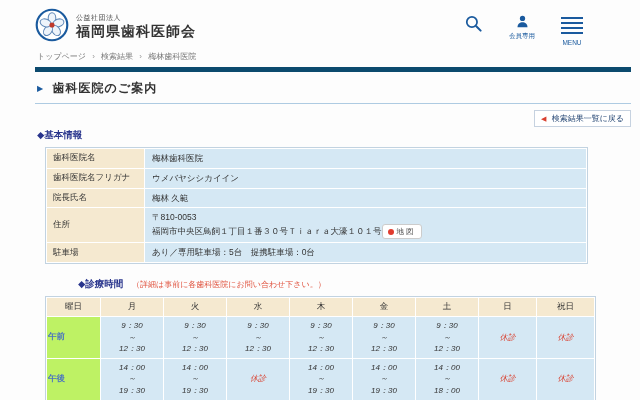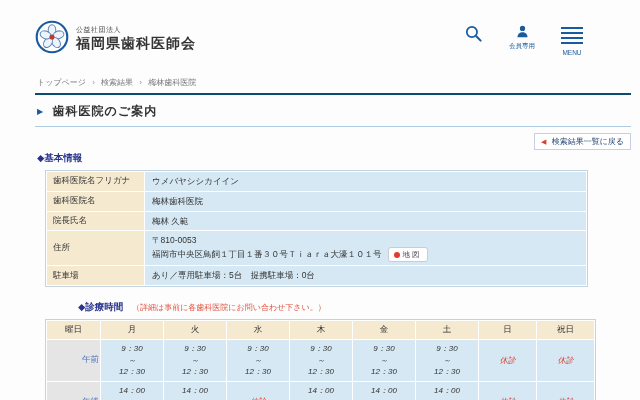--- a/index.html
+++ b/index.html
@@ -2,58 +2,58 @@
 <html><head>
 <meta charset="utf-8">
 <style>
   html,body{margin:0;padding:0;}
   body{
     width:640px;height:400px;overflow:hidden;background:#fdfdfd;
     font-family:"Liberation Sans","DejaVu Sans",sans-serif;color:#333;
   }
   .page{width:596px;margin:0 auto 0 35px;}
   
-  .hdr{display:flex;justify-content:space-between;align-items:flex-start;padding:20px 0 2px 0;}
+  .hdr{display:flex;justify-content:space-between;align-items:flex-end;padding:8px 0 2px 0;}
   .hdr-left{display:flex;align-items:center;gap:7px;}
   .org-type{font-size:7px;color:#444;letter-spacing:.5px;}
   .org-name{font-size:14px;font-weight:bold;color:#333;letter-spacing:1px;}
   .hdr-right{display:flex;align-items:flex-start;gap:26px;margin-right:48px;padding-top:4px;}
   .stack{display:flex;flex-direction:column;align-items:center;gap:2px;font-size:6.5px;color:#1a5a9e;cursor:pointer;}
   .burger span{display:block;width:22px;height:2px;background:#1a5a9e;margin:3px 0;}
   
-  .crumbs{font-size:8px;color:#777;margin:17px 0 5px 2px;}
+  .crumbs{font-size:8px;color:#777;margin:3px 0 5px 2px;}
   .crumbs a{color:#777;text-decoration:none;cursor:pointer;}
   .crumbs .sep{margin:0 4px;color:#999;}
   
-  .titlebar{border-top:2px solid #0c4a6e;border-bottom:1px solid #aecbe2;padding:6px 2px;}
+  .titlebar{border-top:5px solid #0c4a6e;border-bottom:1px solid #aecbe2;padding:6px 2px;}
   .titlebar h1{display:inline;font-size:12px;font-weight:bold;color:#333;margin:0;letter-spacing:1px;}
   .tri{color:#1a5a9e;font-size:8px;margin-right:5px;vertical-align:1px;}
   
   .backrow{text-align:right;margin:3px 0 0 0;height:16px;}
   .backlink{display:inline-block;border:1px solid #c6d2e0;background:#fff;padding:2px 6px;
             font-size:8px;color:#1c3f6e;text-decoration:none;cursor:pointer;}
   .back-arrow{color:#d9402f;font-size:7px;margin-right:3px;}
   
   .sec{font-size:9.5px;font-weight:bold;color:#28348c;margin:6px 0 5px 2px;}
   .sec .note{color:#e0533f;font-weight:normal;font-size:8px;margin-left:6px;}
   .sec2{margin-top:14px;margin-left:43px;}
   
   table{border-collapse:separate;border-spacing:1px;background:#fff;border:1px solid #c2d3e1;
         margin-left:10px;width:543px;font-size:8.5px;table-layout:fixed;}
   
   .info-table th{background:#f5e9d0;font-weight:normal;text-align:left;vertical-align:middle;
                  padding:3px 6px;width:85px;color:#333;}
   .info-table td{background:#d5e8f4;padding:3px 7px;color:#333;line-height:1.5;}
-  .addr2{display:flex;align-items:center;gap:6px;}
+  .addr2{display:flex;align-items:center;gap:0;}
   .mapbtn{display:inline-flex;align-items:center;border:1px solid #ccc;border-radius:3px;background:#fff;
           padding:1px 5px;font-size:7.5px;color:#444;letter-spacing:2px;cursor:pointer;text-decoration:none;}
   .mapdot{width:6px;height:6px;border-radius:50%;background:#e03c2f;margin-right:3px;}
   
   .sched th.day{background:#f5e9d0;padding:3px 16px;text-align:center;font-weight:normal;color:#333;margin-top:35px;}
-  .sched th.rowlabel{background:#e5e5e5;color:#4a74c0;font-weight:normal;text-align:right;vertical-align:middle;}
+  .sched th.rowlabel{background:#bef264;color:#4a74c0;font-weight:bold;text-align:left;vertical-align:middle;}
   .sched td.cell{background:#d5e8f4;text-align:center;padding:3px 0;white-space:pre-line;
                  line-height:1.45;font-size:8px;color:#333;vertical-align:middle;font-style:italic;}
   .sched td.closed{color:#d9402f;}
 </style>
 </head>
 <body>
 
 <div class="page">
 
   <header class="hdr">
@@ -123,26 +123,26 @@
     <a class="backlink">
       <span class="back-arrow">◀</span>
       <span>検索結果一覧に戻る</span>
     </a>
   </div>
 
   <h2 class="sec">◆基本情報</h2>
   <table class="info-table">
     <tbody>
         <tr>
+      <th>歯科医院名</th>
+      <td>梅林歯科医院</td>
+    </tr>
+    <tr>
       <th>歯科医院名フリガナ</th>
       <td>ウメバヤシシカイイン</td>
-    </tr>
-    <tr>
-      <th>歯科医院名</th>
-      <td>梅林歯科医院</td>
     </tr>
     <tr>
       <th>院長氏名</th>
       <td>梅林 久範</td>
     </tr>
     <tr>
       <th>住所</th>
       <td>
         <div>〒810-0053</div>
         <div class="addr2">

